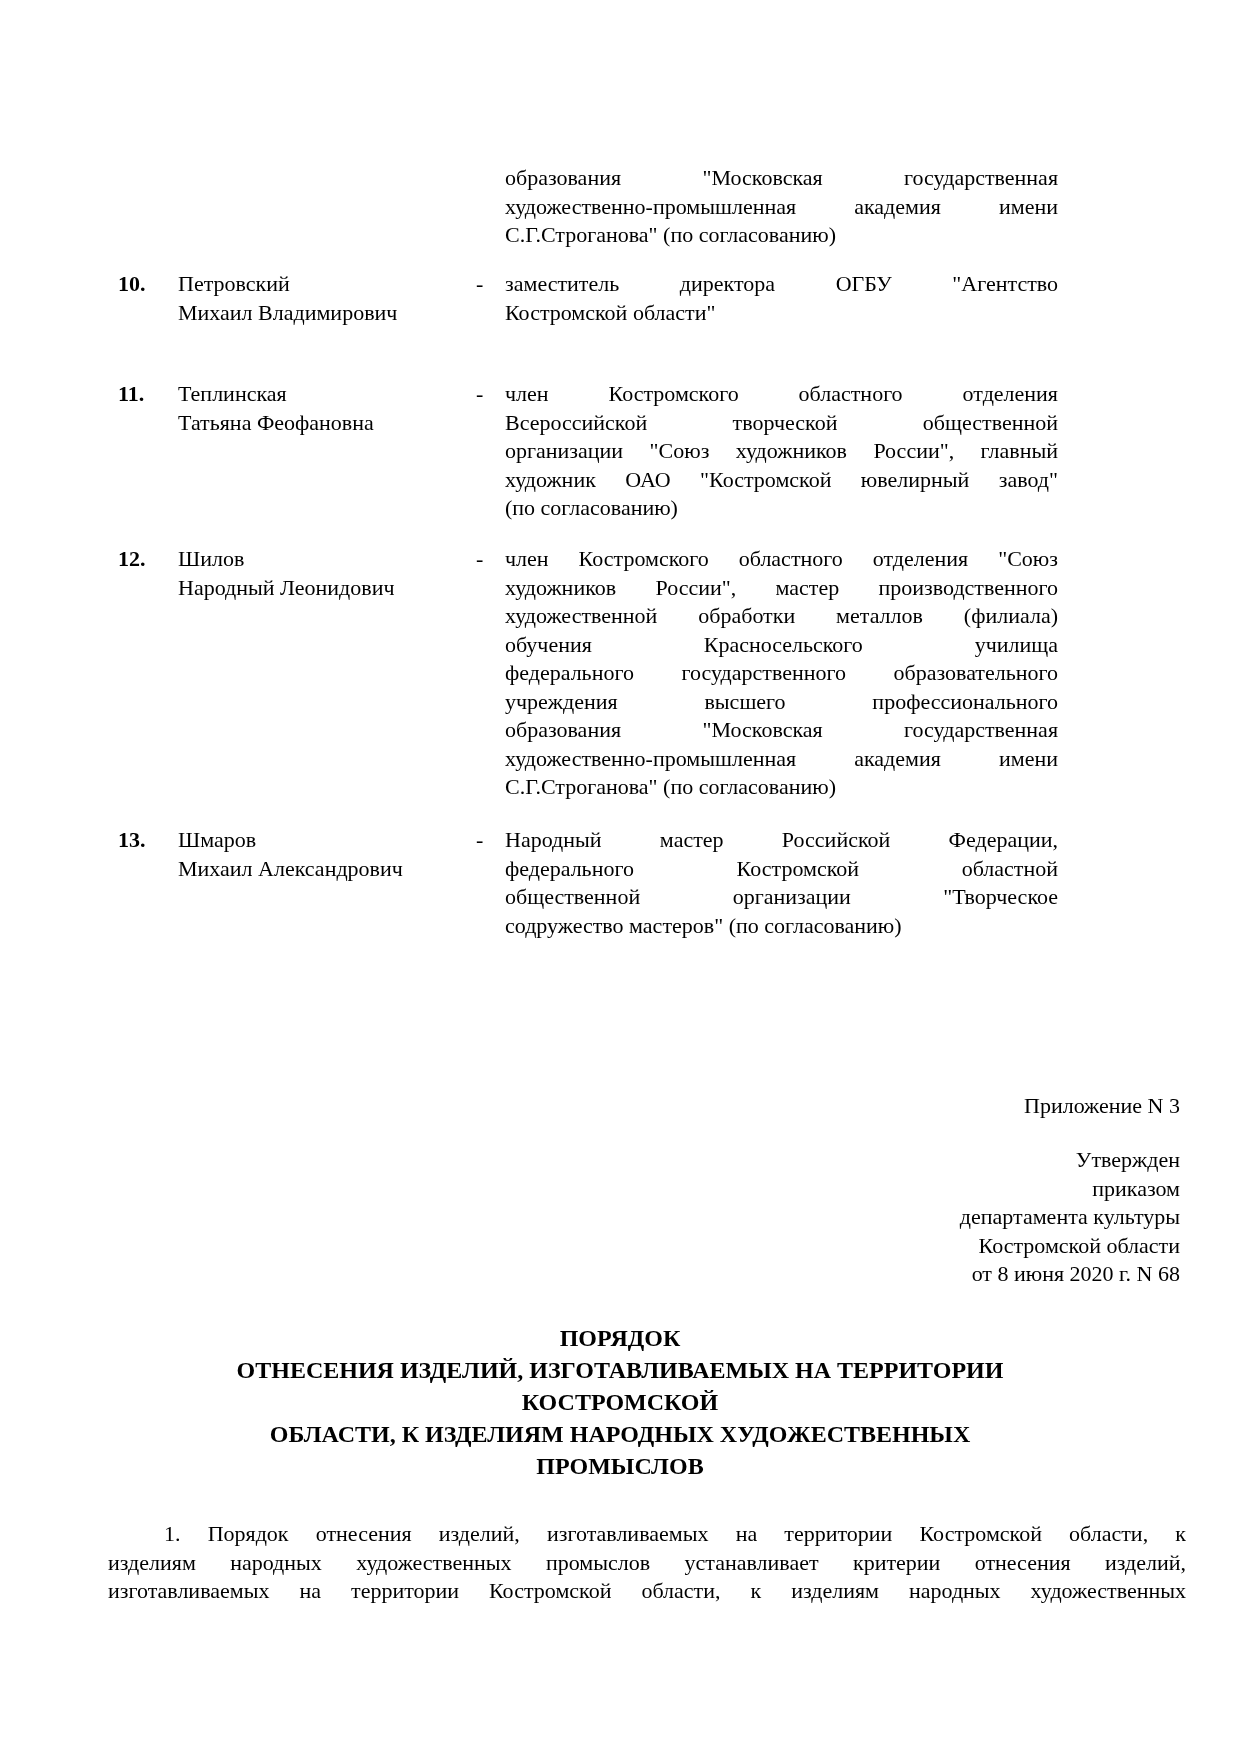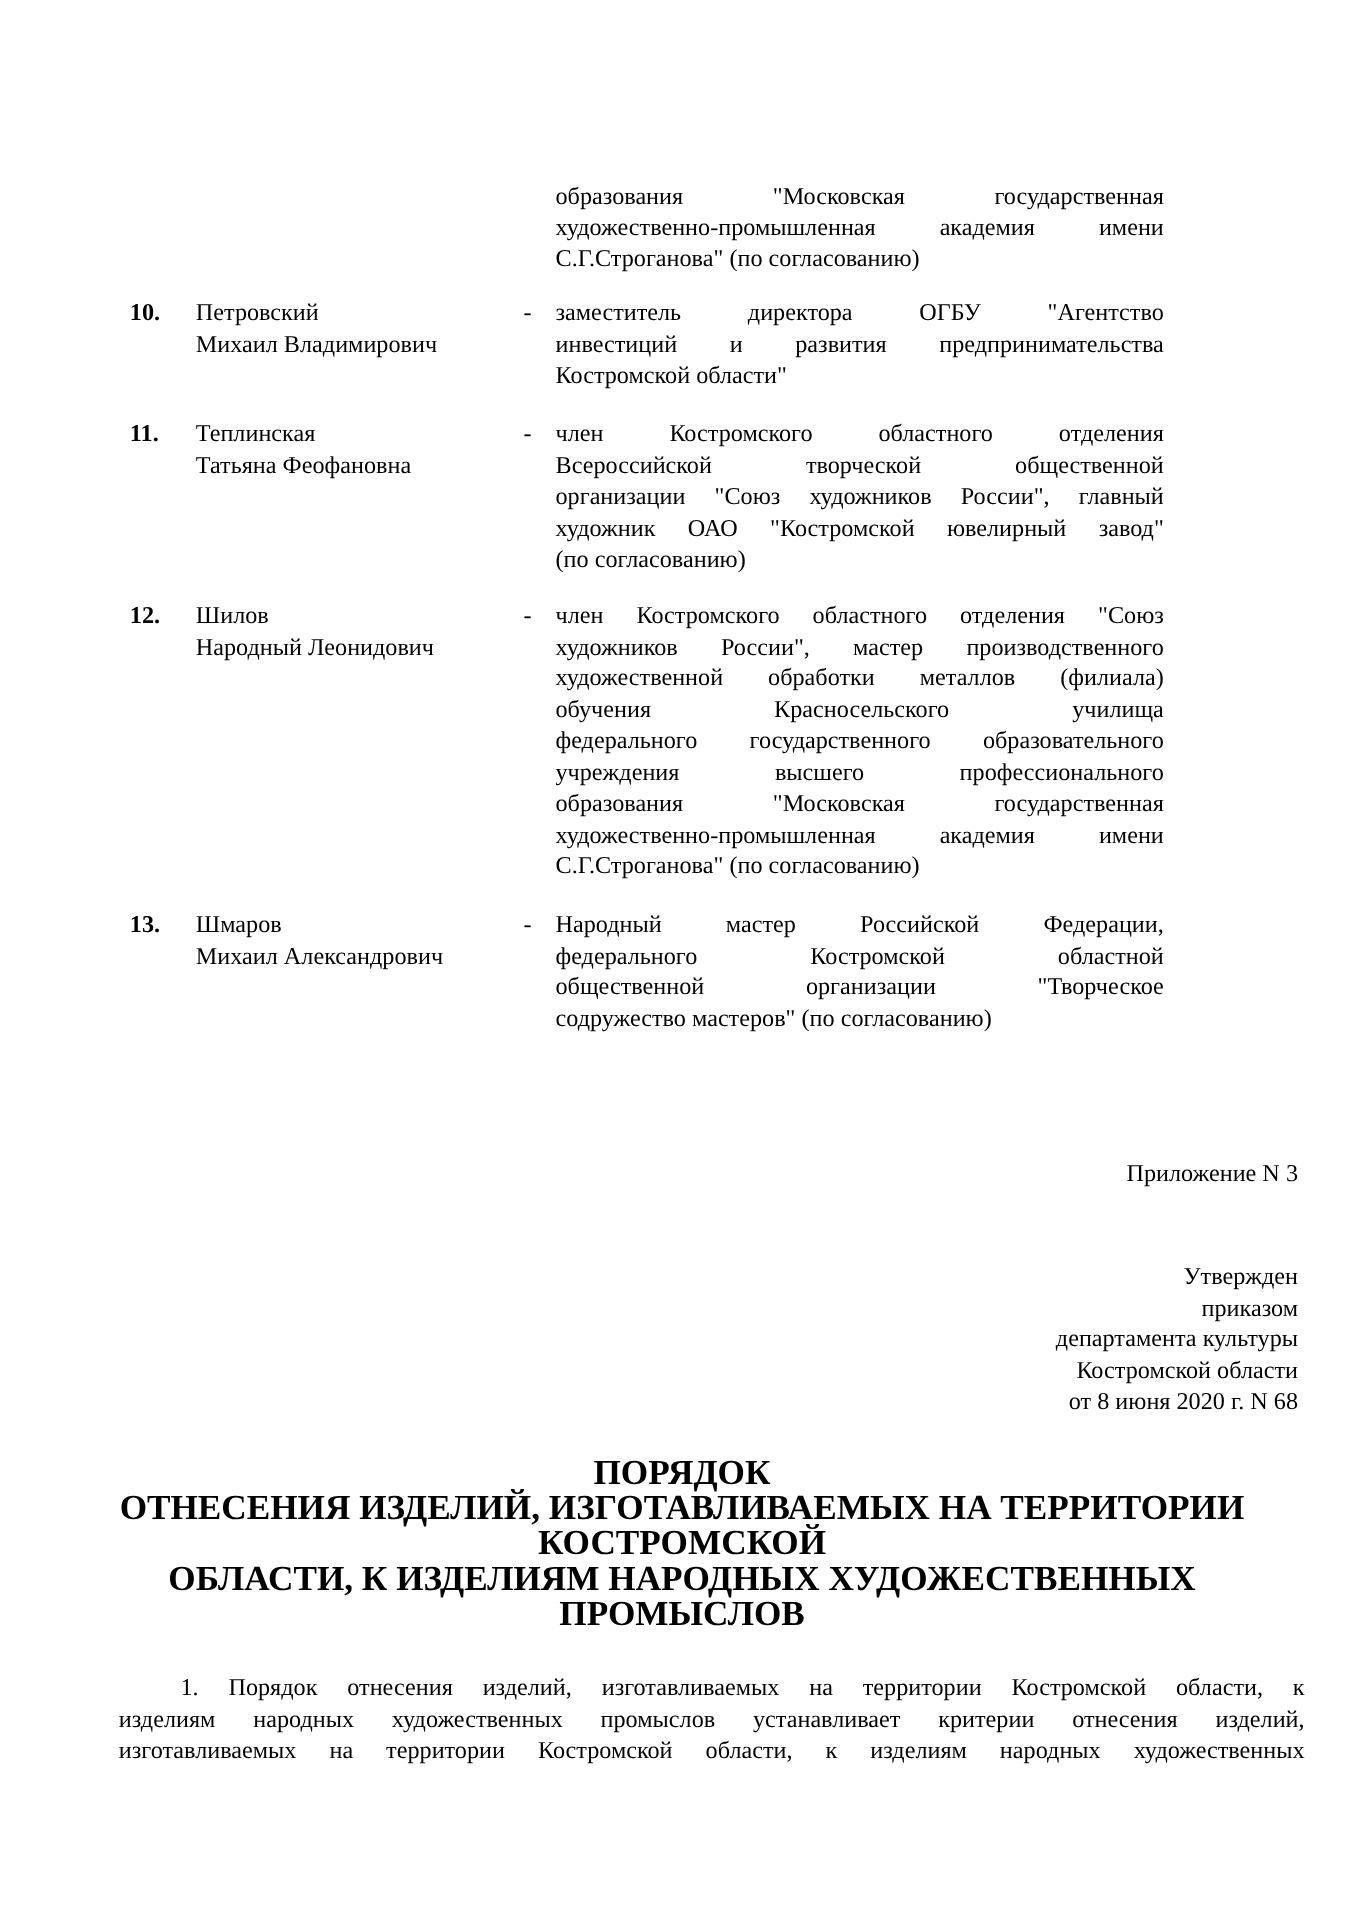--- a/index.html
+++ b/index.html
@@ -61,39 +61,39 @@
       text-align: justify;
       text-align-last: justify;
       white-space: nowrap;
     }
     .desc span.last {
       text-align-last: left;
     }
     .appendix {
       position: absolute;
       right: 60px;
-      top: 1053px;
+      top: 1092px;
       text-align: center;
       margin-left: 34px;
     }
     .approved {
       position: absolute;
       right: 60px;
       top: 1146px;
       text-align: right;
     }
     .approved span, .appendix span { display: block; white-space: nowrap; }
     .title {
       position: absolute;
       left: 100px;
       width: 1040px;
       top: 1322px;
       text-align: center;
       font-weight: bold;
-      font-size: 32px;
+      font-size: 24px;
       line-height: 32px;
     }
     .title span { display: block; white-space: nowrap; }
     .para {
       position: absolute;
       left: 108px;
       width: 1078px;
       top: 1520px;
     }
     .para span {
@@ -119,21 +119,20 @@
 
   <div class="row" style="top:270px;">
     <div class="num">10.</div>
     <div class="name">
       <span>Петровский</span>
       <span>Михаил Владимирович</span>
     </div>
     <div class="dash">-</div>
     <div class="desc">
       <span>заместитель директора ОГБУ "Агентство</span>
-      <span>инвестиций и развития предпринимательства</span>
       <span class="last">Костромской области"</span>
     </div>
   </div>
 
   <div class="row" style="top:380px;">
     <div class="num">11.</div>
     <div class="name">
       <span>Теплинская</span>
       <span>Татьяна Феофановна</span>
     </div>

